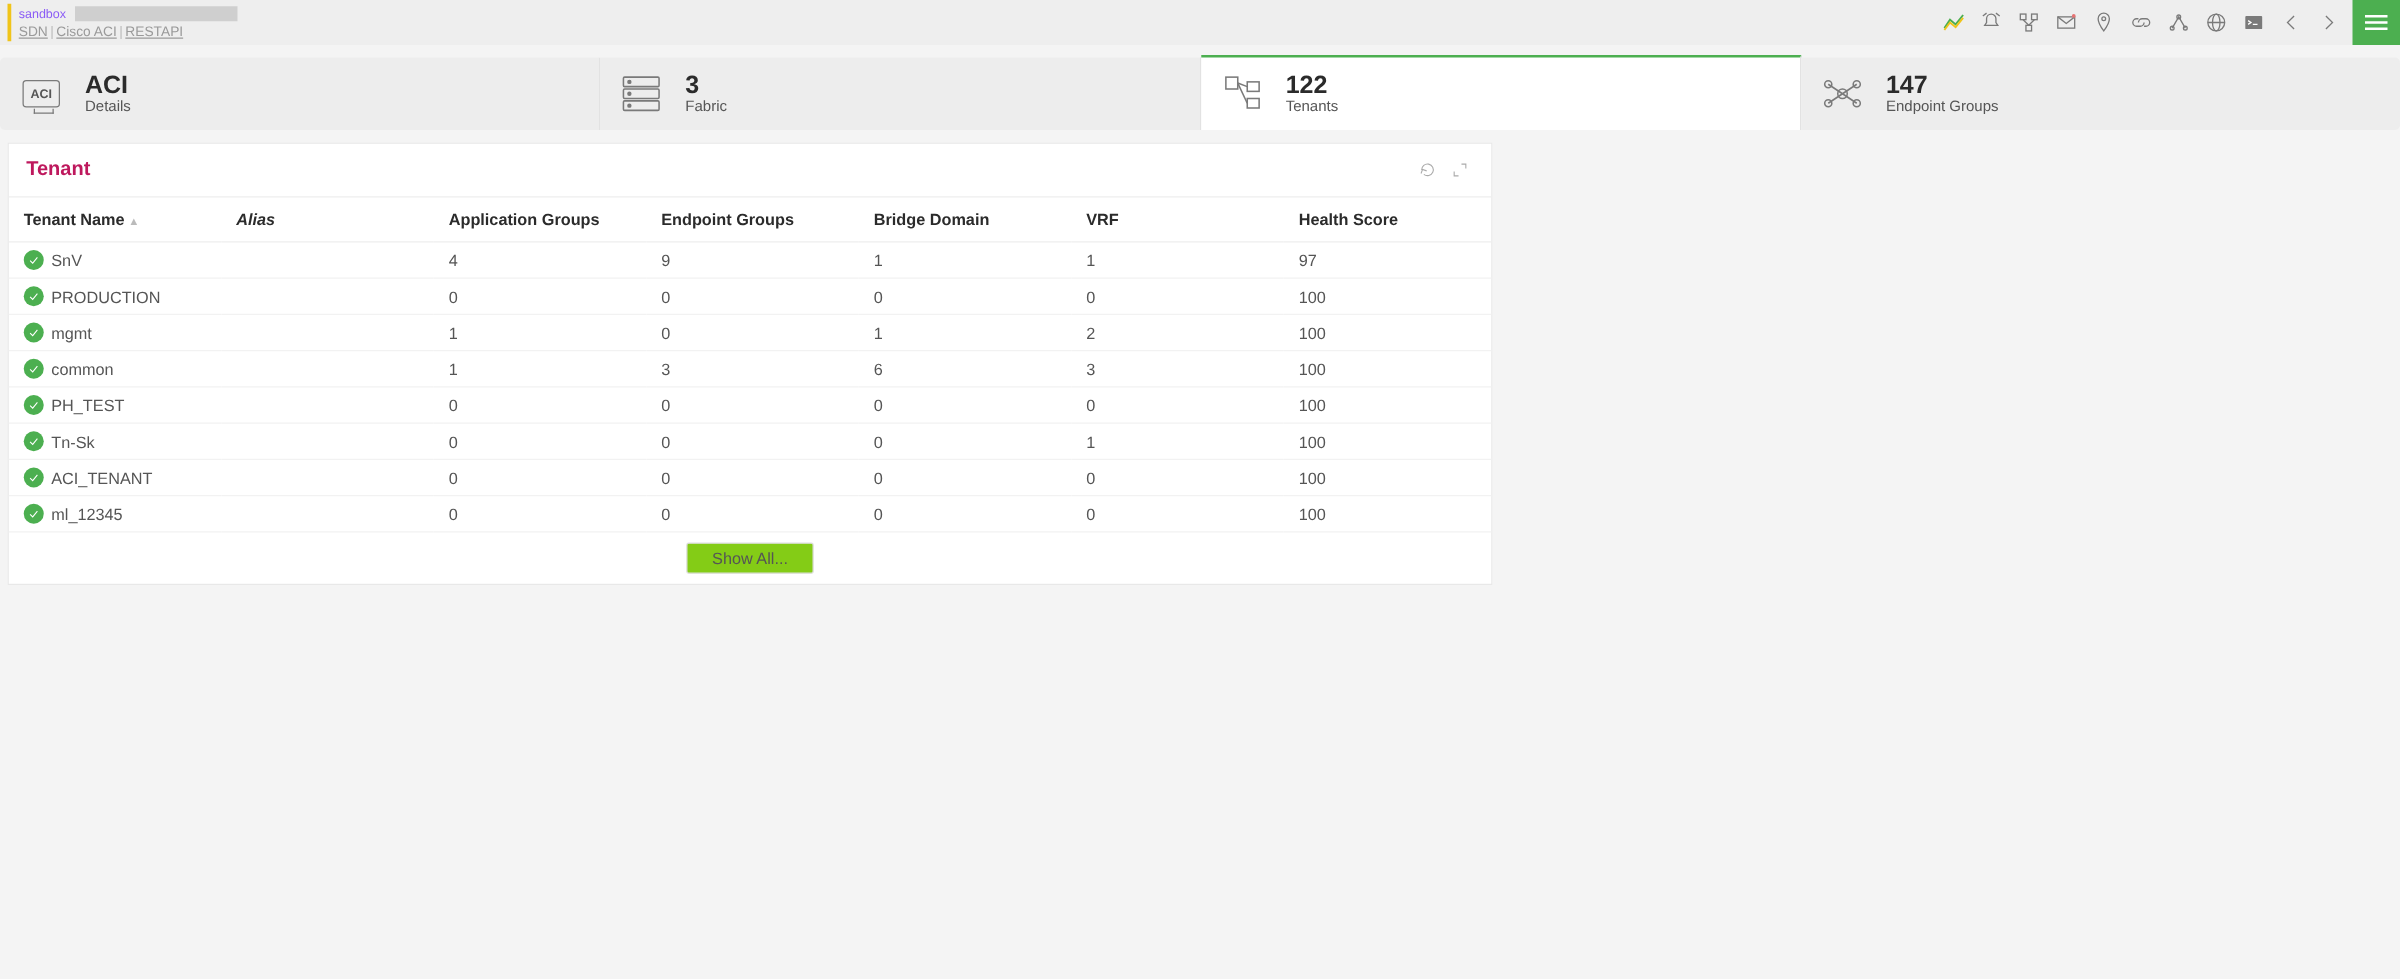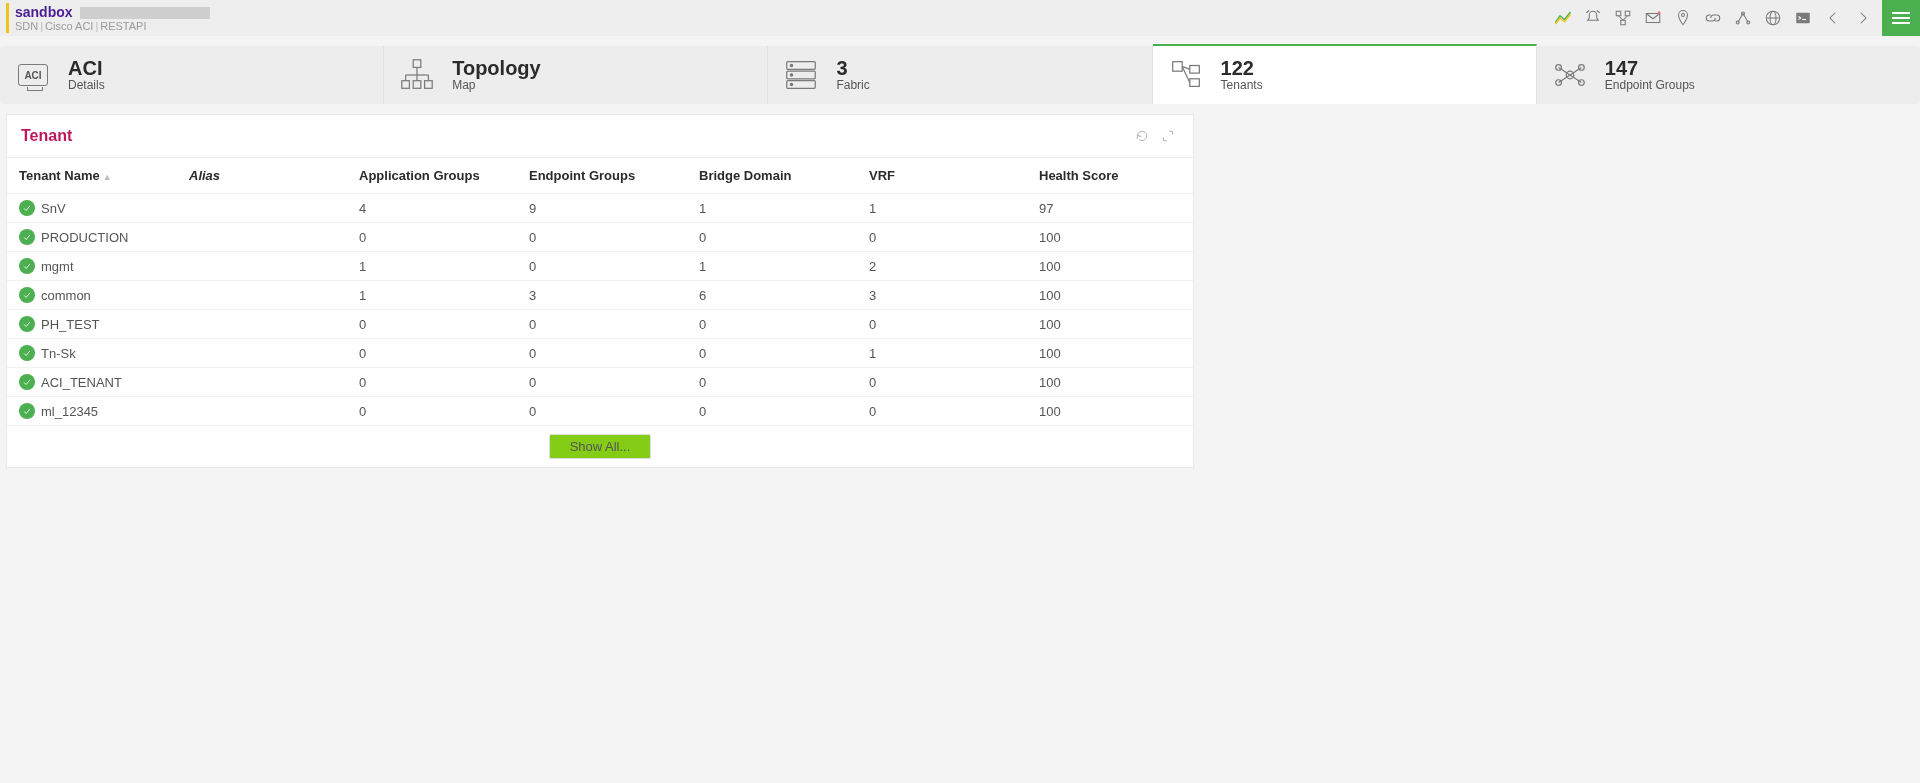--- a/index.html
+++ b/index.html
@@ -2,22 +2,22 @@
 <html><head>
 <meta charset="utf-8">
 <style>
   * { box-sizing: border-box; margin: 0; padding: 0; }
   body { font-family: "Segoe UI", Arial, sans-serif; background: #f4f4f4; color: #333; font-size: 13px; }
   
   .topbar { display: flex; align-items: center; height: 36px; background: #eeeeee; padding: 0 0 0 0; }
   .brand { display: flex; align-items: flex-start; padding-left: 6px; }
   .brand-marker { width: 3px; height: 30px; background: #f0c419; margin-right: 6px; }
   .brand-text { display: flex; flex-direction: column; }
-  .brand-title { font-weight: 700; font-size: 14px; color: #4c1d95; line-height: 14px; padding-top: 2px;}
-  .brand-sub { font-size: 11px; color: #9a9a9a; margin-top: 1px; }
+  .brand-title { font-weight: 400; font-size: 10px; color: #8b5cf6; line-height: 14px; padding-top: 2px;}
+  .brand-sub { font-size: 11px; color: #9a9a9a; margin-top: 1px; text-decoration: underline; }
   .brand-sub span.sep { color: #bbb; padding: 0 2px; }
   .brand-img-placeholder { width: 130px; height: 12px; background: #cfcfcf; margin-left: 4px; display:inline-block; vertical-align:middle;}
   .topbar-spacer { flex: 1; }
   .topbar-icons { display: flex; align-items: center; gap: 0; padding-right: 0; }
   .ticon { width: 30px; height: 36px; display:flex; align-items:center; justify-content:center; color:#888; cursor:pointer; }
   .ticon svg { width: 18px; height: 18px; stroke: #7a7a7a; fill: none; stroke-width:1.4; }
   .ticon.graph svg { stroke:none; }
   .hamburger { width: 38px; height: 36px; background: #4CAF50; display:flex; align-items:center; justify-content:center; margin-left:4px; cursor:pointer;}
   .hamburger div { width:18px; height:2px; background:#fff; position:relative;}
   .hamburger div::before, .hamburger div::after { content:""; position:absolute; left:0; width:18px; height:2px; background:#fff;}
@@ -156,39 +156,20 @@
         <span class="aci-badge">ACI</span>
       </div>
     <div class="tile-text">
         <div class="value">ACI</div>
         <div class="label">Details</div>
       </div>
   </div>
   <div class="tile">
     <div class="tile-icon">
         <svg viewBox="0 0 40 40" width="38" height="38">
-          <rect x="16" y="4" width="8" height="8"></rect>
-          <rect x="4" y="26" width="8" height="8"></rect>
-          <rect x="16" y="26" width="8" height="8"></rect>
-          <rect x="28" y="26" width="8" height="8"></rect>
-          <line x1="20" y1="12" x2="20" y2="20"></line>
-          <line x1="8" y1="26" x2="8" y2="20"></line>
-          <line x1="32" y1="26" x2="32" y2="20"></line>
-          <line x1="8" y1="20" x2="32" y2="20"></line>
-          <line x1="20" y1="20" x2="20" y2="26"></line>
-        </svg>
-      </div>
-    <div class="tile-text">
-        <div class="value">Topology</div>
-        <div class="label">Map</div>
-      </div>
-  </div>
-  <div class="tile">
-    <div class="tile-icon">
-        <svg viewBox="0 0 40 40" width="38" height="38">
           <rect x="5" y="6" width="30" height="8" rx="1"></rect>
           <rect x="5" y="16" width="30" height="8" rx="1"></rect>
           <rect x="5" y="26" width="30" height="8" rx="1"></rect>
           <circle cx="10" cy="10" r="1.2" fill="#7a7a7a"></circle>
           <circle cx="10" cy="20" r="1.2" fill="#7a7a7a"></circle>
           <circle cx="10" cy="30" r="1.2" fill="#7a7a7a"></circle>
         </svg>
       </div>
     <div class="tile-text">
         <div class="value">3</div>

